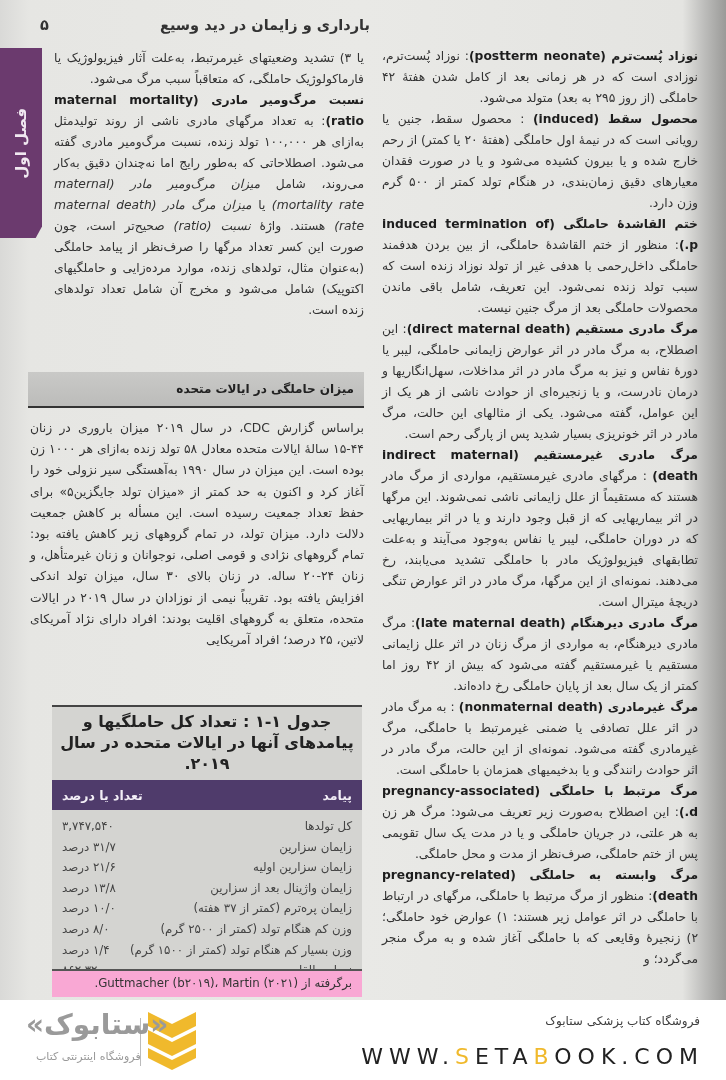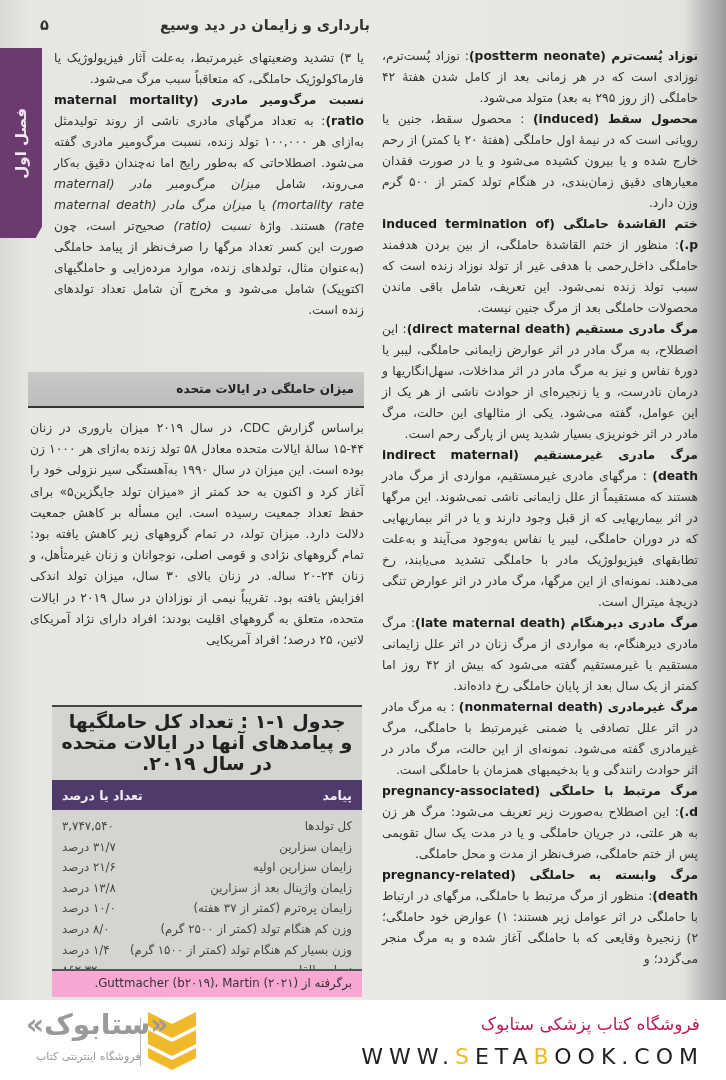--- a/index.html
+++ b/index.html
@@ -45,39 +45,39 @@
     border-bottom:2px solid #333;
     direction:rtl; display:flex; align-items:center; padding-right:10px; box-sizing:border-box;
     font-size:12px; font-weight:bold; color:#222;
   }
   .body-left { position:absolute; left:30px; top:418px; width:334px; direction:rtl; text-align:justify; font-size:12.3px; line-height:21.2px; color:#333; }
   .table-box {
     position:absolute; left:52px; top:705px; width:310px; height:290px;
     background:#d4d4d1; border-top:2px solid #444;
   }
   .table-caption {
-    direction:rtl; text-align:center; font-size:19px; font-weight:bold; line-height:21px;
+    direction:rtl; text-align:center; font-size:16px; font-weight:bold; line-height:21px;
     padding:4px 8px 6px; color:#222;
   }
   .table-head {
     background:#4f3b6b; color:#f2eef6; direction:rtl; display:flex; justify-content:space-between;
     padding:0 10px; height:30px; align-items:center; font-size:12.5px; font-weight:bold;
   }
   .table-rows { padding:6px 10px 0; }
   .trow { direction:rtl; display:flex; justify-content:space-between; font-size:11.8px; line-height:20.6px; color:#444; }
   .trow .val { direction:rtl; }
   .table-source {
     position:absolute; left:0; right:0; bottom:0; height:28px;
     border-top:2px solid #555; background:#f9a8d4;
     direction:rtl; font-size:11.8px; padding:5px 10px 0; box-sizing:border-box; color:#333;
   }
   .footer {
     position:absolute; left:0; top:1000px; width:726px; height:80px; background:#ffffff;
   }
-  .footer-title { position:absolute; right:26px; top:14px; direction:rtl; font-size:17px; color:#be185d;margin-left:24px; }
+  .footer-title { position:absolute; right:26px; top:14px; direction:rtl; font-size:12px; color:#404040;margin-left:24px; }
   .footer-url { position:absolute; right:22px; top:44px; font-size:22px; letter-spacing:6px; color:#222; font-family:"DejaVu Sans", sans-serif; }
   .footer-url .hl { color:#f0b92c; }
   .logo-chevrons { position:absolute; left:148px; top:12px; width:48px; height:58px; }
   .logo-divider { position:absolute; left:140px; top:18px; width:1px; height:48px; background:#bbb; }
   .logo-word { position:absolute; left:26px; top:8px; font-size:28px; font-weight:bold; color:#9a9a9a; direction:ltr; letter-spacing:1px; }
   .logo-sub { position:absolute; left:36px; top:50px; font-size:11px; color:#999; direction:rtl; }
 </style>
 </head>
 <body>
 

